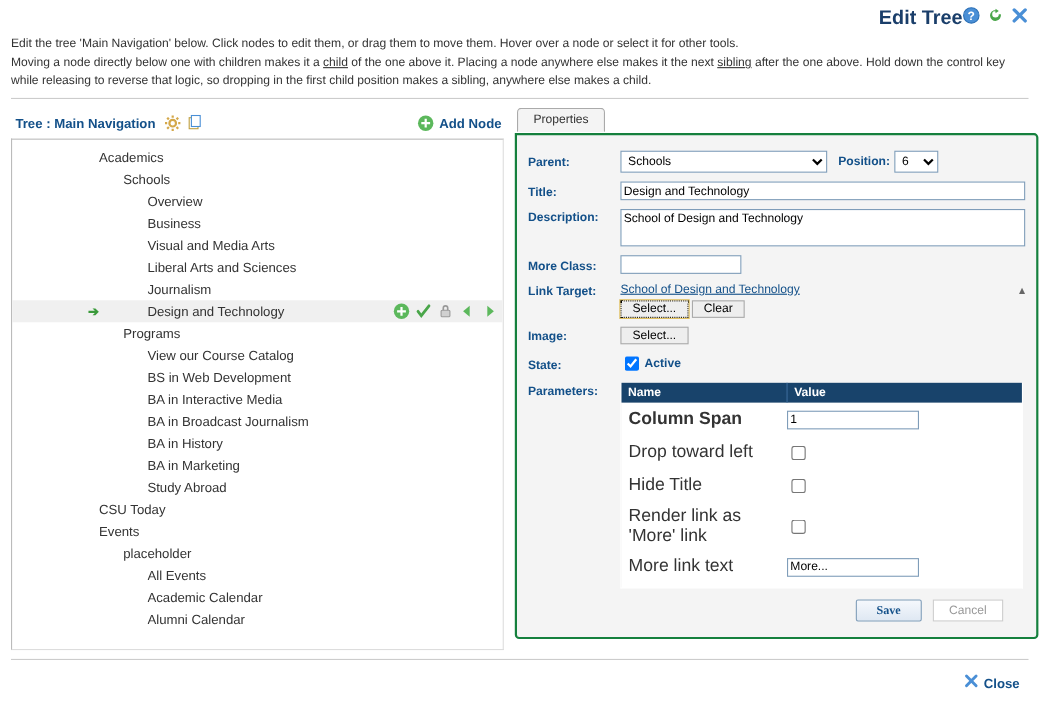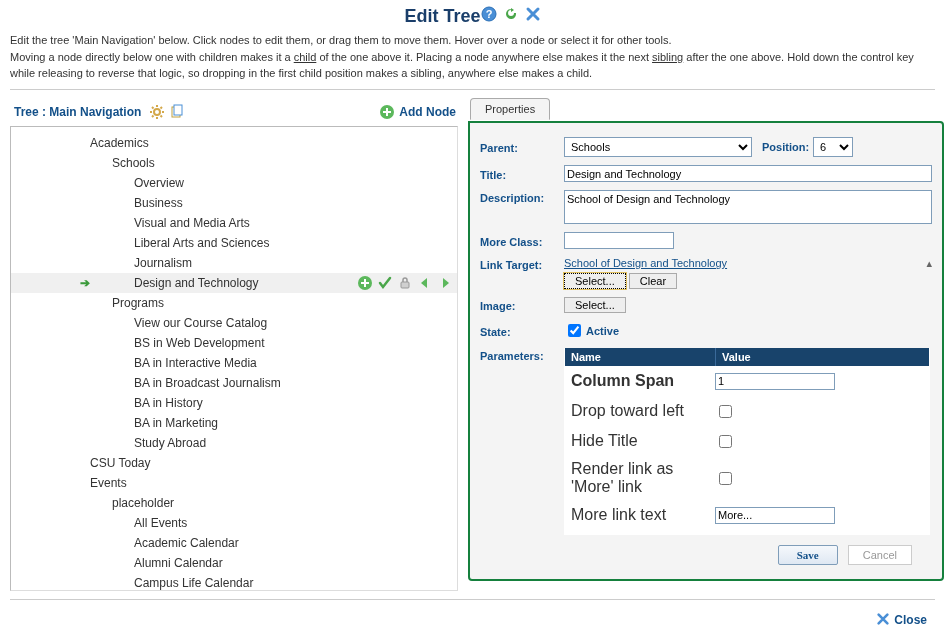--- a/index.html
+++ b/index.html
@@ -6,21 +6,21 @@
   body {
     font-family: Verdana, Arial, sans-serif;
     font-size: 11px;
     color: #333;
     margin: 0;
     padding: 6px 10px;
     background: #fff;
   }
   .header {
     display: flex;
-    justify-content: center;
+    justify-content: flex-end;
     align-items: flex-start;
   }
   h1 { font-size: 18px; color: #1a3e6a; margin: 0 0 6px 0; font-weight: bold; font-family: Arial, sans-serif; }
   .header-icons { display: flex; gap: 6px; align-items: center; }
   .icon16 { width: 16px; height: 16px; display: inline-flex; align-items: center; justify-content: center; }
   .help-text { color: #333; line-height: 1.4; margin-bottom: 2px; font-size: 11px; }
   .help-text u { text-decoration: underline; }
   hr { border: none; border-top: 1px solid #ccc; margin: 8px 0; }
   .main {
     display: flex;
@@ -385,25 +385,20 @@
         <div class="tree-item">
           <span class="indent" style="width: 64px;"></span>
           <span class="arrow-slot"></span>
           <span class="label">Academic Calendar</span>
         </div>
         <div class="tree-item">
           <span class="indent" style="width: 64px;"></span>
           <span class="arrow-slot"></span>
           <span class="label">Alumni Calendar</span>
         </div>
-        <div class="tree-item">
-          <span class="indent" style="width: 64px;"></span>
-          <span class="arrow-slot"></span>
-          <span class="label">Campus Life Calendar</span>
-        </div>
       </div>
   </div>
 
   <div class="right-pane">
     <div class="tabs">
       <div class="tab">Properties</div>
     </div>
     <div class="tab-panel">
 
       <div class="form-row">

